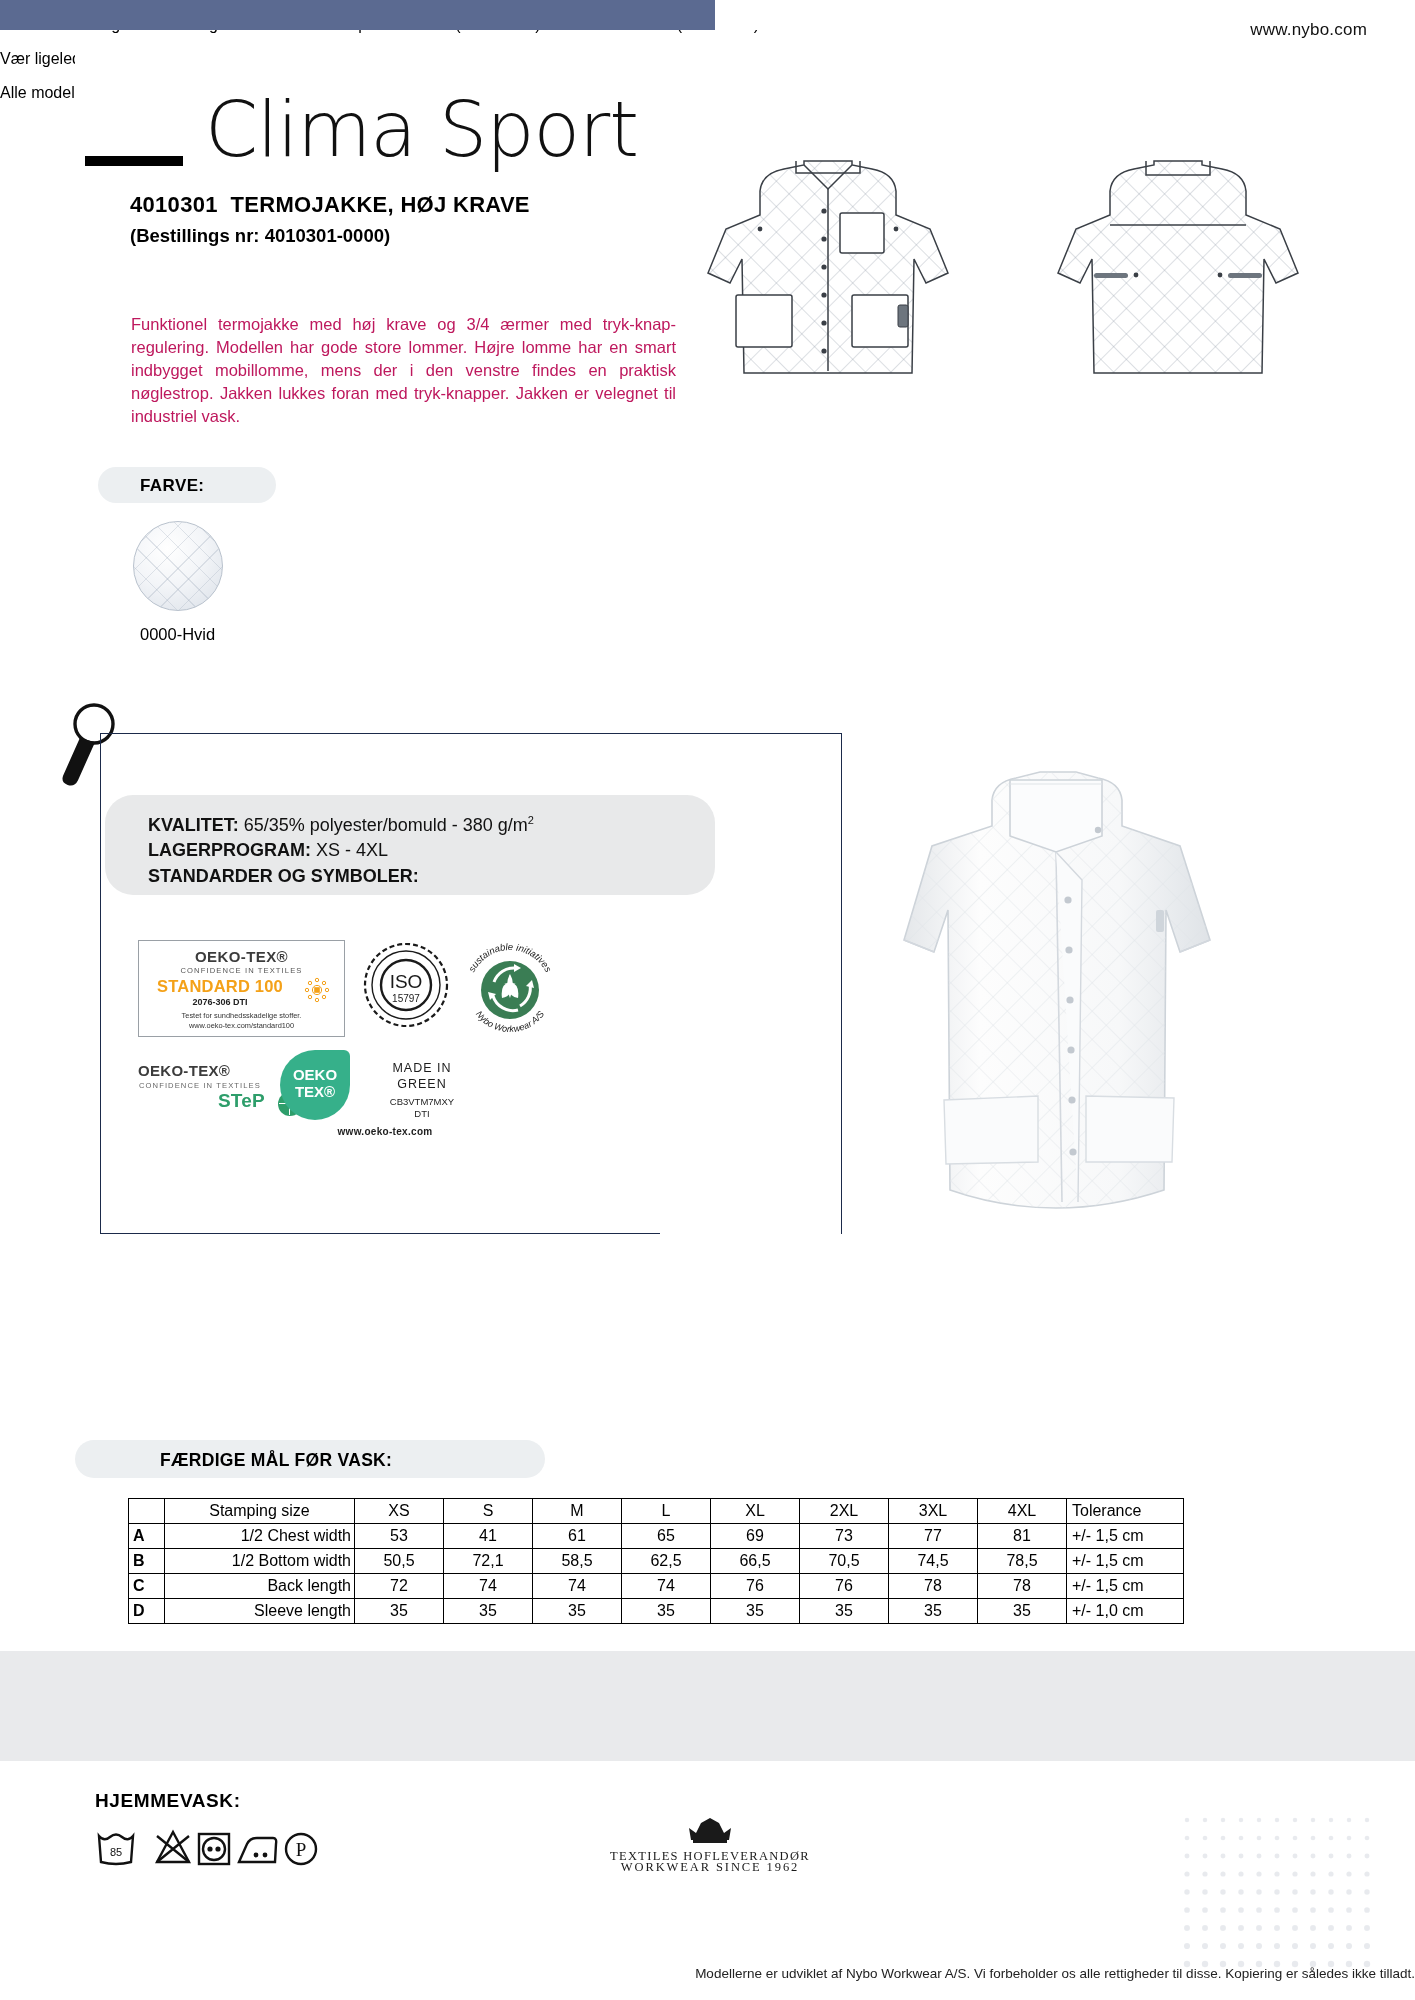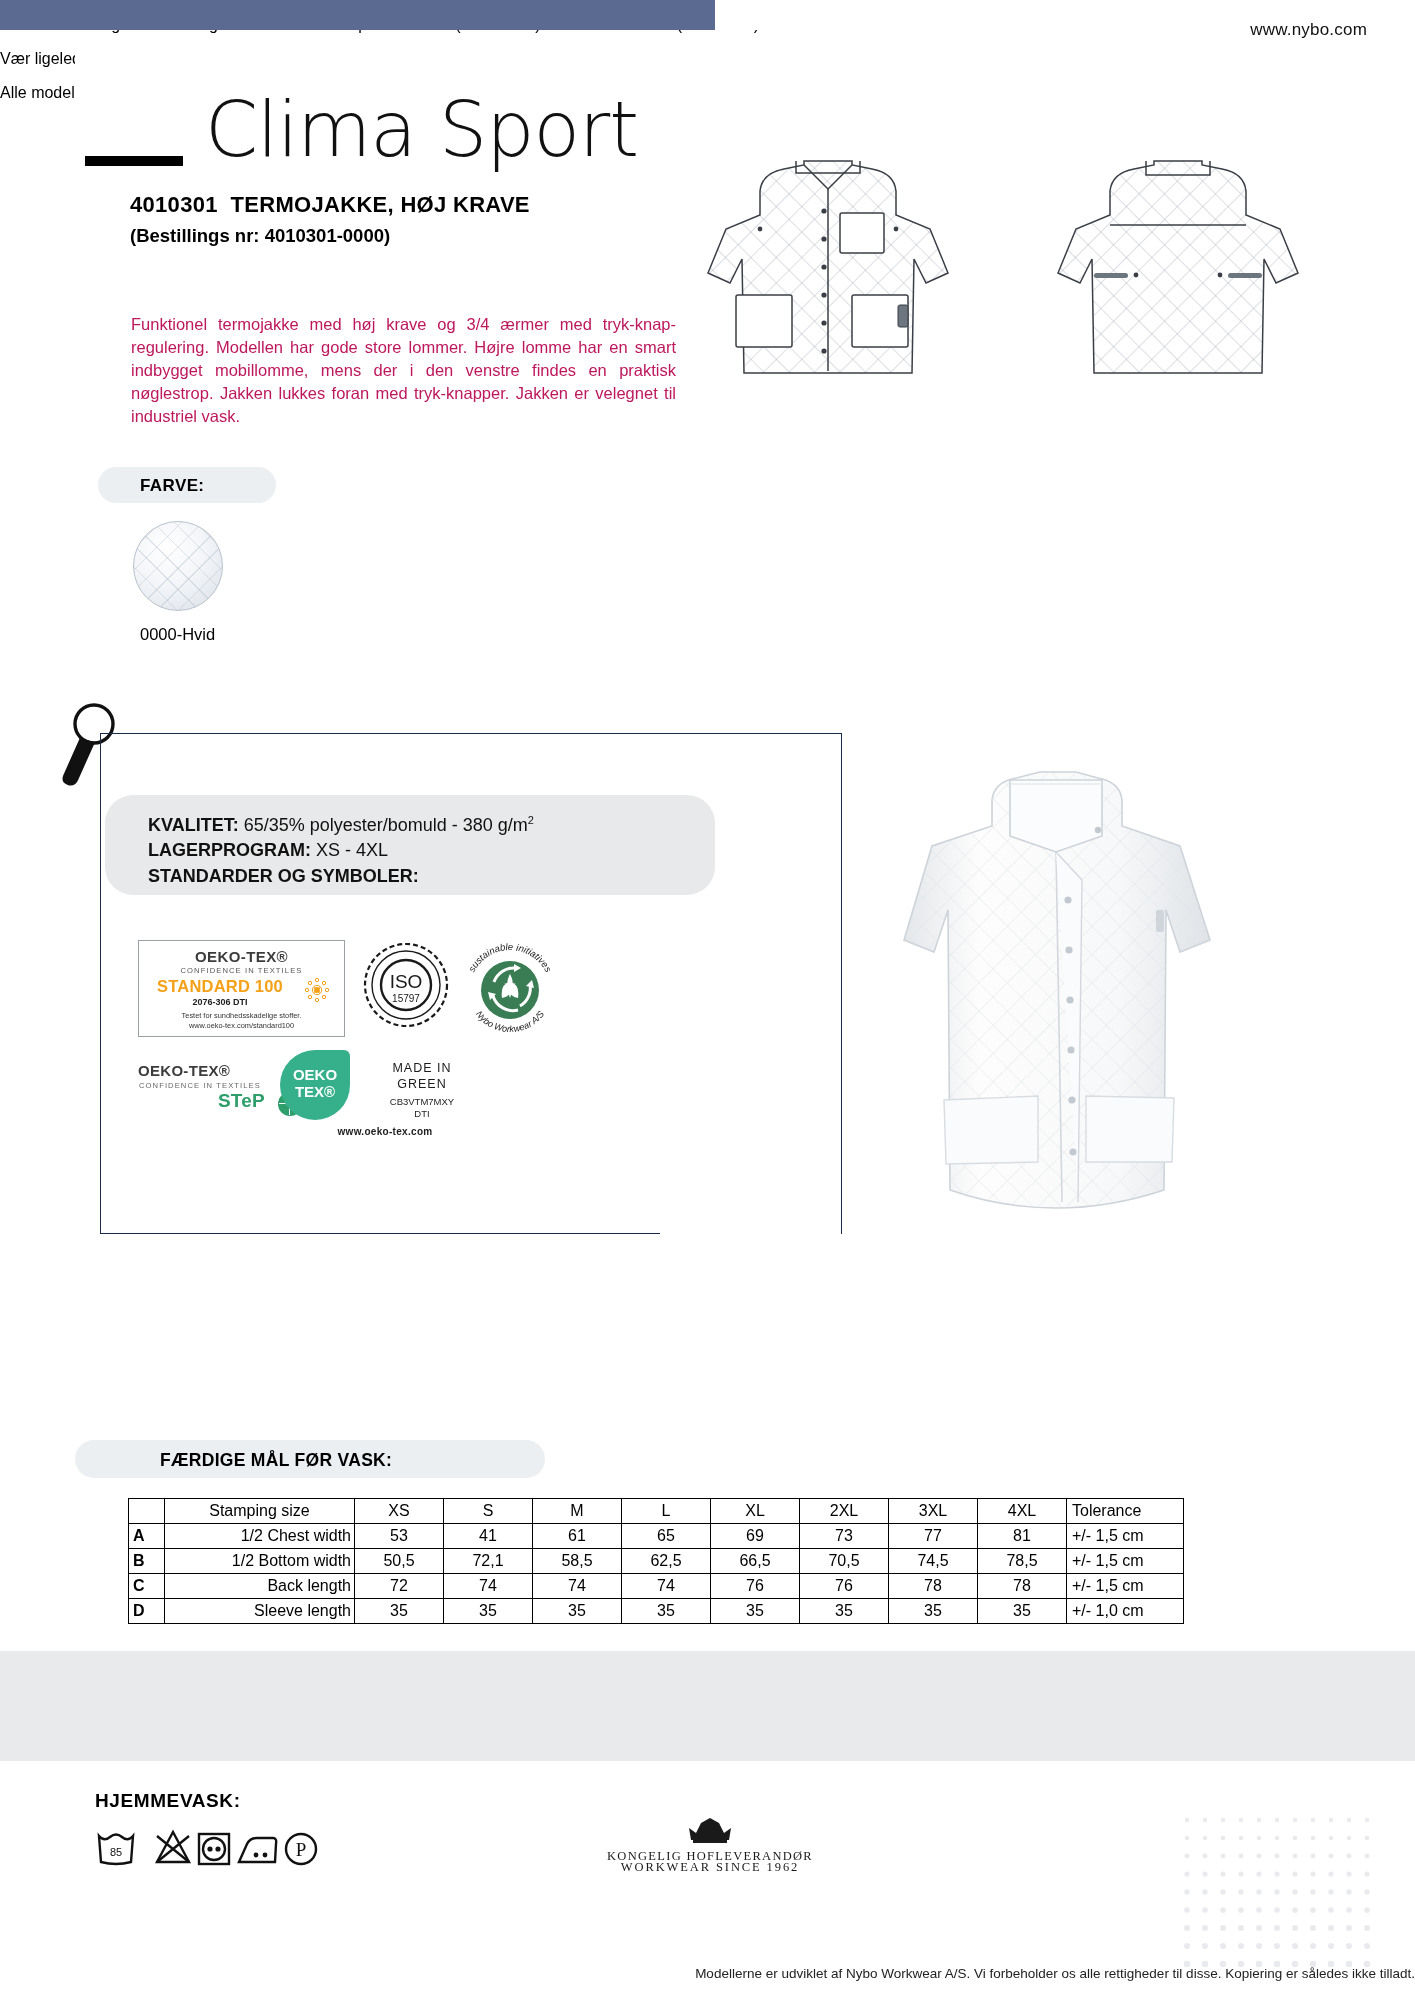--- a/index.html
+++ b/index.html
@@ -461,21 +461,21 @@
   </g>
   <text x="206" y="34" text-anchor="middle" font-family="Liberation Serif, serif" font-size="19" fill="#111">P</text>
 </svg>
 
 <div class="logo">
   <svg class="crown" viewBox="0 0 46 26">
     <path d="M4 22 L2 10 L9 15 L14 5 L23 0 L32 5 L37 15 L44 10 L42 22 Z" fill="#1a1a1a"></path>
     <rect x="6" y="22" width="34" height="3" fill="#1a1a1a"></rect>
     <path d="M23 0 L23 -4" stroke="#1a1a1a" stroke-width="1.6"></path>
   </svg>
-  <div class="kongelig">KONGELIG HOFLEVERANDØR</div>
+  <div class="kongelig">TEXTILES HOFLEVERANDØR</div>
   <div class="since">WORKWEAR SINCE 1962</div>
 </div>
 
 <svg class="dots" viewBox="0 0 200 160">
   <g fill="#9aa4b4">
     <g id="row"></g>
   </g>
   <g fill="#9aa4b4" id="dotgrid">
       <circle cx="8" cy="8" r="2.24"></circle>
       <circle cx="26" cy="8" r="2.24"></circle>

